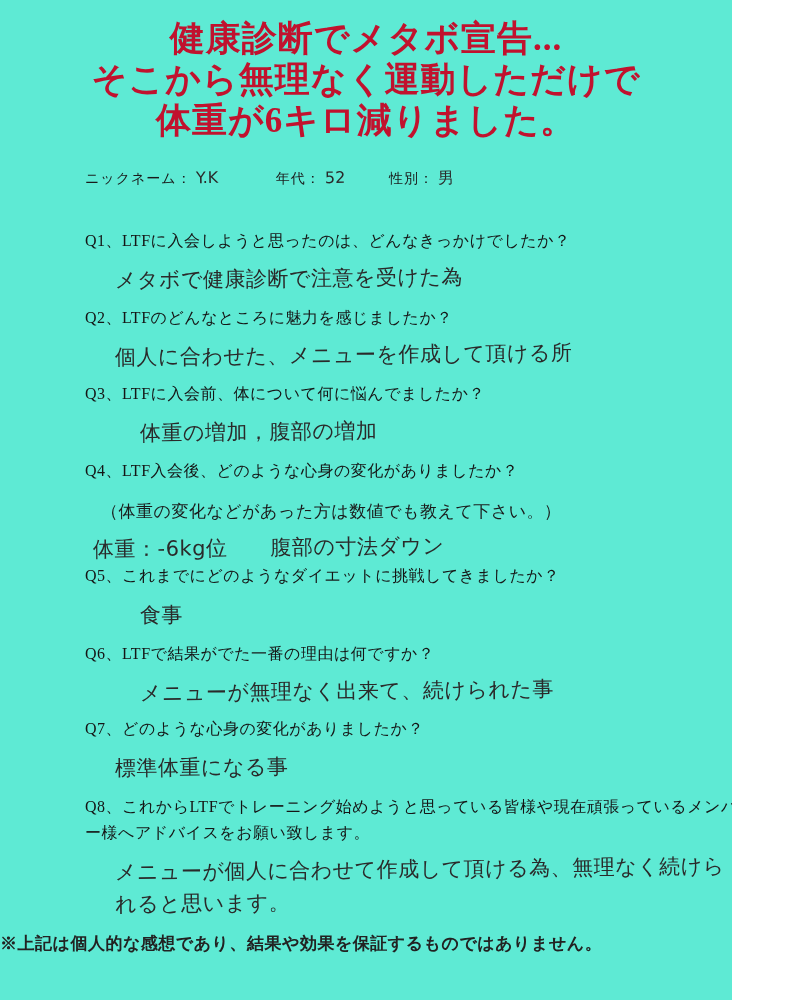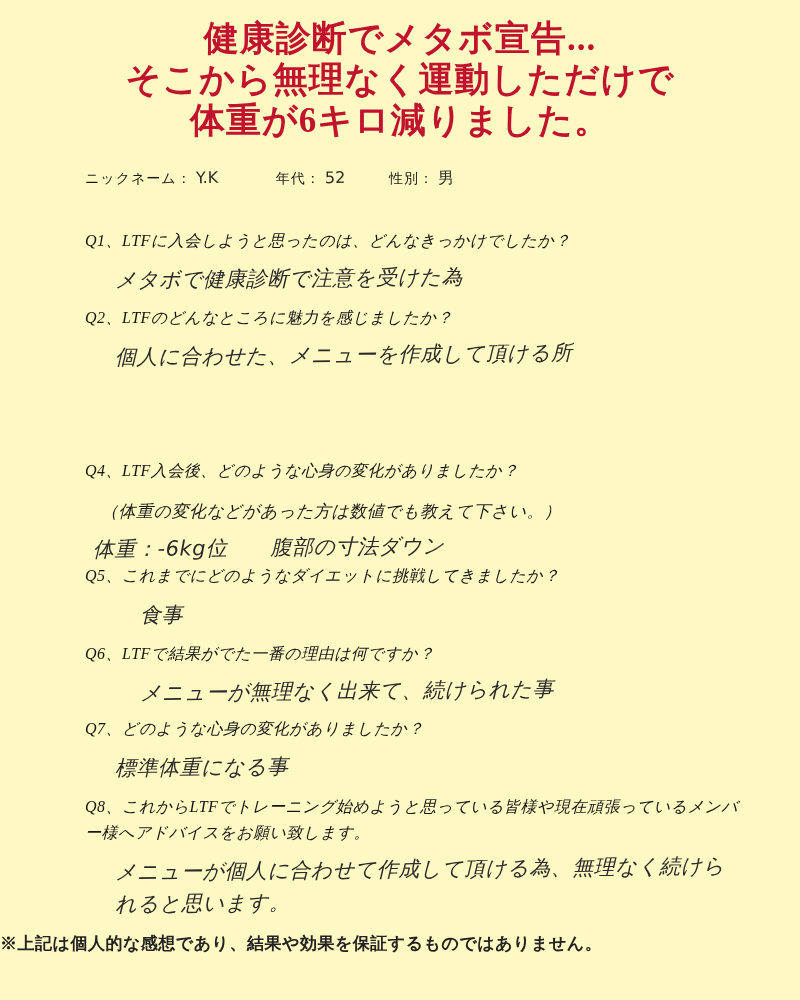--- a/index.html
+++ b/index.html
@@ -1,21 +1,21 @@
 <!DOCTYPE html>
 <html lang="ja"><head>
 <meta charset="utf-8">
 <style>
   * { margin: 0; padding: 0; box-sizing: border-box; }
   html, body { background: #ffffff; }
   .page {
     position: relative;
-    width: 800px;
+    width: 732px;
     height: 1000px;
-    background: #fef9c3;
+    background: #5eead4;
     overflow: hidden;
     font-family: "Liberation Serif", "DejaVu Serif", serif;
     color: #151515;
   }
   
   .title {
     position: absolute;
     top: 18px;
     left: 0;
     right: 0;
@@ -50,21 +50,20 @@
     margin-left: 4px;
     transform: rotate(-1deg);
   }
   .p-gap-1 { margin-left: 58px; }
   .p-gap-2 { margin-left: 44px; }
   
   .qblock {
     position: absolute;
     left: 85px;
     width: 660px;
-    font-style: italic;
   }
   .q-text {
     font-size: 16px;
     line-height: 26px;
     letter-spacing: 0.5px;
     color: #151515;
   }
   .q-note {
     font-size: 17px;
     letter-spacing: 0.5px;
@@ -126,20 +125,24 @@
   <div class="qblock q1">
     <div class="q-text">Q1、LTFに入会しようと思ったのは、どんなきっかけでしたか？</div>
     <div class="q-answer hand">メタボで健康診断で注意を受けた為</div>
   </div>
 
   <div class="qblock q2">
     <div class="q-text">Q2、LTFのどんなところに魅力を感じましたか？</div>
     <div class="q-answer hand">個人に合わせた、メニューを作成して頂ける所</div>
   </div>
 
+  <div class="qblock q3">
+    <div class="q-text">Q3、LTFに入会前、体について何に悩んでましたか？</div>
+    <div class="q-answer hand indent-lg">体重の増加，腹部の増加</div>
+  </div>
 
   <div class="qblock q4">
     <div class="q-text">Q4、LTF入会後、どのような心身の変化がありましたか？</div>
     <div class="q-note">（体重の変化などがあった方は数値でも教えて下さい。）</div>
     <div class="q-answer hand indent-sm">体重：-6kg位　　腹部の寸法ダウン</div>
   </div>
 
   <div class="qblock q5">
     <div class="q-text">Q5、これまでにどのようなダイエットに挑戦してきましたか？</div>
     <div class="q-answer hand indent-lg">食事</div>

